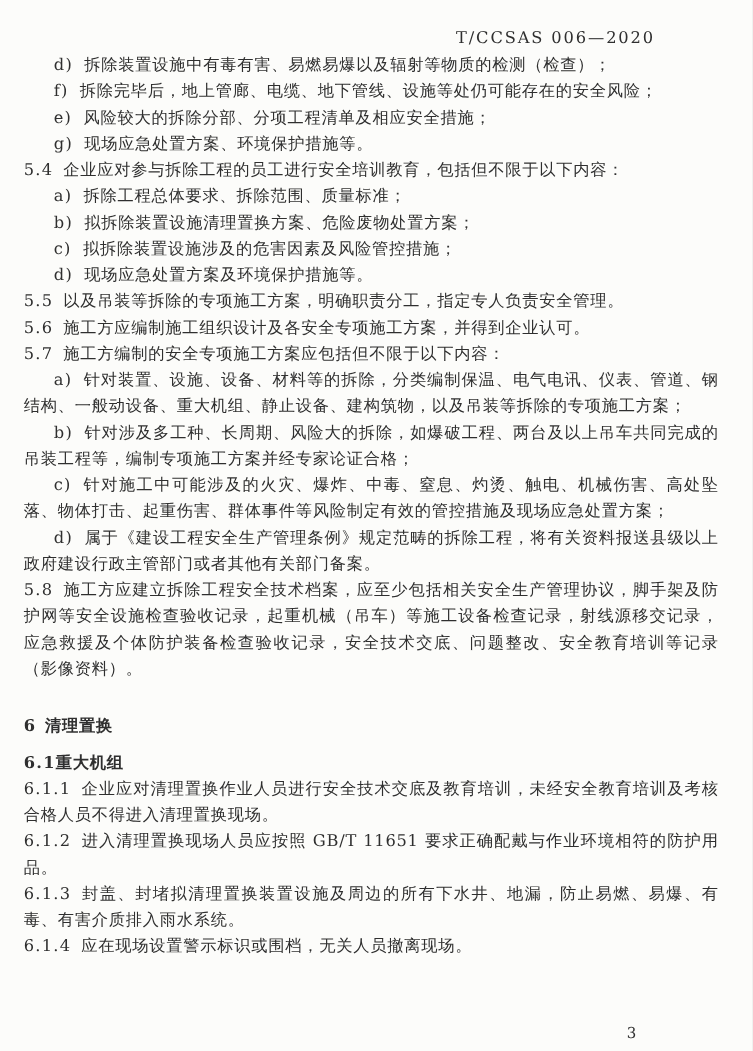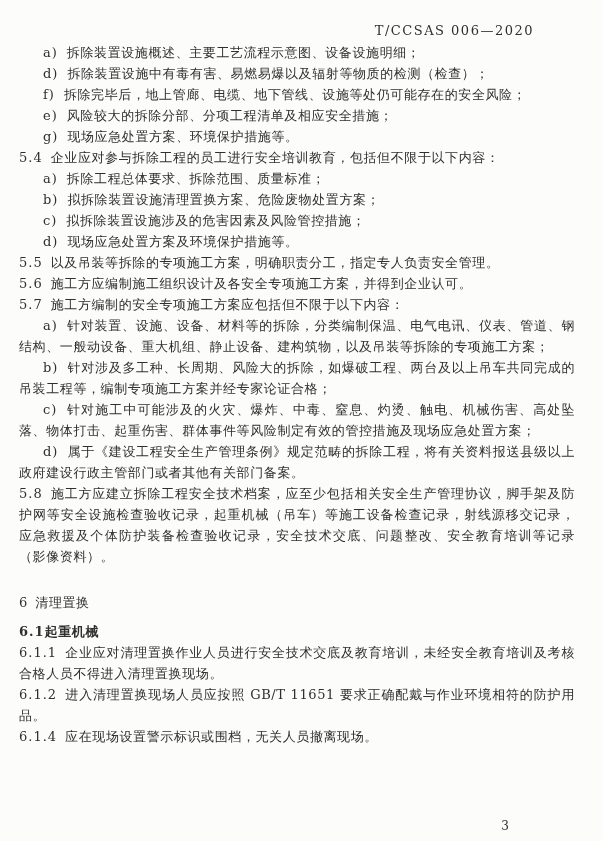--- a/index.html
+++ b/index.html
@@ -13,21 +13,21 @@
     height: 841px;
     margin: 0 auto;
     background: var(--page-bg, #fcfcfa);
     color: var(--ink, #2f2f2f);
     font-family: "DejaVu Serif", "Liberation Serif", serif;
     overflow: hidden;
   }
   .doc-header {
     position: absolute;
     top: 23px;
-    right: 68px;
+    right: 78px;
     font-size: 13px;
     letter-spacing: 1.5px;
     white-space: nowrap;
   }
   .doc-body {
     position: absolute;
     top: 42px;
     left: 19px;
     right: 27px;
   }
@@ -40,21 +40,21 @@
   }
   .doc-body p .label {
     letter-spacing: 1px;
   }
   p.item {
     text-indent: 24px;
   }
   p.item .label   { margin-right: 9px; }
   p.clause .label { margin-right: 8px; }
   p.heading {
-    font-weight: normal;
+    font-weight: bold;
     margin-top: 25px;
     margin-bottom: 8px;
     text-align: left;
   }
   p.heading .label { margin-right: 7px; }
   p.subheading {
     font-weight: bold;
     margin-top: 6px;
     text-align: left;
   }
@@ -66,39 +66,39 @@
     font-size: 12px;
   }
 </style>
 </head>
 <body>
 
 <div class="page" style="--page-bg: #fcfcfa; --ink: #2f2f2f;">
   <div class="doc-header">T/CCSAS 006—2020</div>
 
   <div class="doc-body">
-      <p class="item"><span class="label">a)</span><span>拆除装置设施概述、主要工艺流程示意图、设备设施明细；</span></p>
       <p class="item"><span class="label">d)</span><span>拆除装置设施中有毒有害、易燃易爆以及辐射等物质的检测（检查）；</span></p>
       <p class="item"><span class="label">f)</span><span>拆除完毕后，地上管廊、电缆、地下管线、设施等处仍可能存在的安全风险；</span></p>
       <p class="item"><span class="label">e)</span><span>风险较大的拆除分部、分项工程清单及相应安全措施；</span></p>
       <p class="item"><span class="label">g)</span><span>现场应急处置方案、环境保护措施等。</span></p>
       <p class="clause"><span class="label">5.4</span><span>企业应对参与拆除工程的员工进行安全培训教育，包括但不限于以下内容：</span></p>
       <p class="item"><span class="label">a)</span><span>拆除工程总体要求、拆除范围、质量标准；</span></p>
       <p class="item"><span class="label">b)</span><span>拟拆除装置设施清理置换方案、危险废物处置方案；</span></p>
       <p class="item"><span class="label">c)</span><span>拟拆除装置设施涉及的危害因素及风险管控措施；</span></p>
       <p class="item"><span class="label">d)</span><span>现场应急处置方案及环境保护措施等。</span></p>
       <p class="clause"><span class="label">5.5</span><span>以及吊装等拆除的专项施工方案，明确职责分工，指定专人负责安全管理。</span></p>
       <p class="clause"><span class="label">5.6</span><span>施工方应编制施工组织设计及各安全专项施工方案，并得到企业认可。</span></p>
       <p class="clause"><span class="label">5.7</span><span>施工方编制的安全专项施工方案应包括但不限于以下内容：</span></p>
       <p class="item"><span class="label">a)</span><span>针对装置、设施、设备、材料等的拆除，分类编制保温、电气电讯、仪表、管道、钢结构、一般动设备、重大机组、静止设备、建构筑物，以及吊装等拆除的专项施工方案；</span></p>
       <p class="item"><span class="label">b)</span><span>针对涉及多工种、长周期、风险大的拆除，如爆破工程、两台及以上吊车共同完成的吊装工程等，编制专项施工方案并经专家论证合格；</span></p>
       <p class="item"><span class="label">c)</span><span>针对施工中可能涉及的火灾、爆炸、中毒、窒息、灼烫、触电、机械伤害、高处坠落、物体打击、起重伤害、群体事件等风险制定有效的管控措施及现场应急处置方案；</span></p>
       <p class="item"><span class="label">d)</span><span>属于《建设工程安全生产管理条例》规定范畴的拆除工程，将有关资料报送县级以上政府建设行政主管部门或者其他有关部门备案。</span></p>
       <p class="clause"><span class="label">5.8</span><span>施工方应建立拆除工程安全技术档案，应至少包括相关安全生产管理协议，脚手架及防护网等安全设施检查验收记录，起重机械（吊车）等施工设备检查记录，射线源移交记录，应急救援及个体防护装备检查验收记录，安全技术交底、问题整改、安全教育培训等记录（影像资料）。</span></p>
       <p class="heading"><span class="label">6</span><span>清理置换</span></p>
-      <p class="subheading"><span class="label">6.1</span><span>起重机械</span></p>
+      <p class="subheading"><span class="label">6.1</span><span>重大机组</span></p>
       <p class="clause"><span class="label">6.1.1</span><span>企业应对清理置换作业人员进行安全技术交底及教育培训，未经安全教育培训及考核合格人员不得进入清理置换现场。</span></p>
       <p class="clause"><span class="label">6.1.2</span><span>进入清理置换现场人员应按照 GB/T 11651 要求正确配戴与作业环境相符的防护用品。</span></p>
+      <p class="clause"><span class="label">6.1.3</span><span>封盖、封堵拟清理置换装置设施及周边的所有下水井、地漏，防止易燃、易爆、有毒、有害介质排入雨水系统。</span></p>
       <p class="clause"><span class="label">6.1.4</span><span>应在现场设置警示标识或围档，无关人员撤离现场。</span></p>
     </div>
 
   <div class="page-footer">3</div>
 </div>
 
 </body></html>

